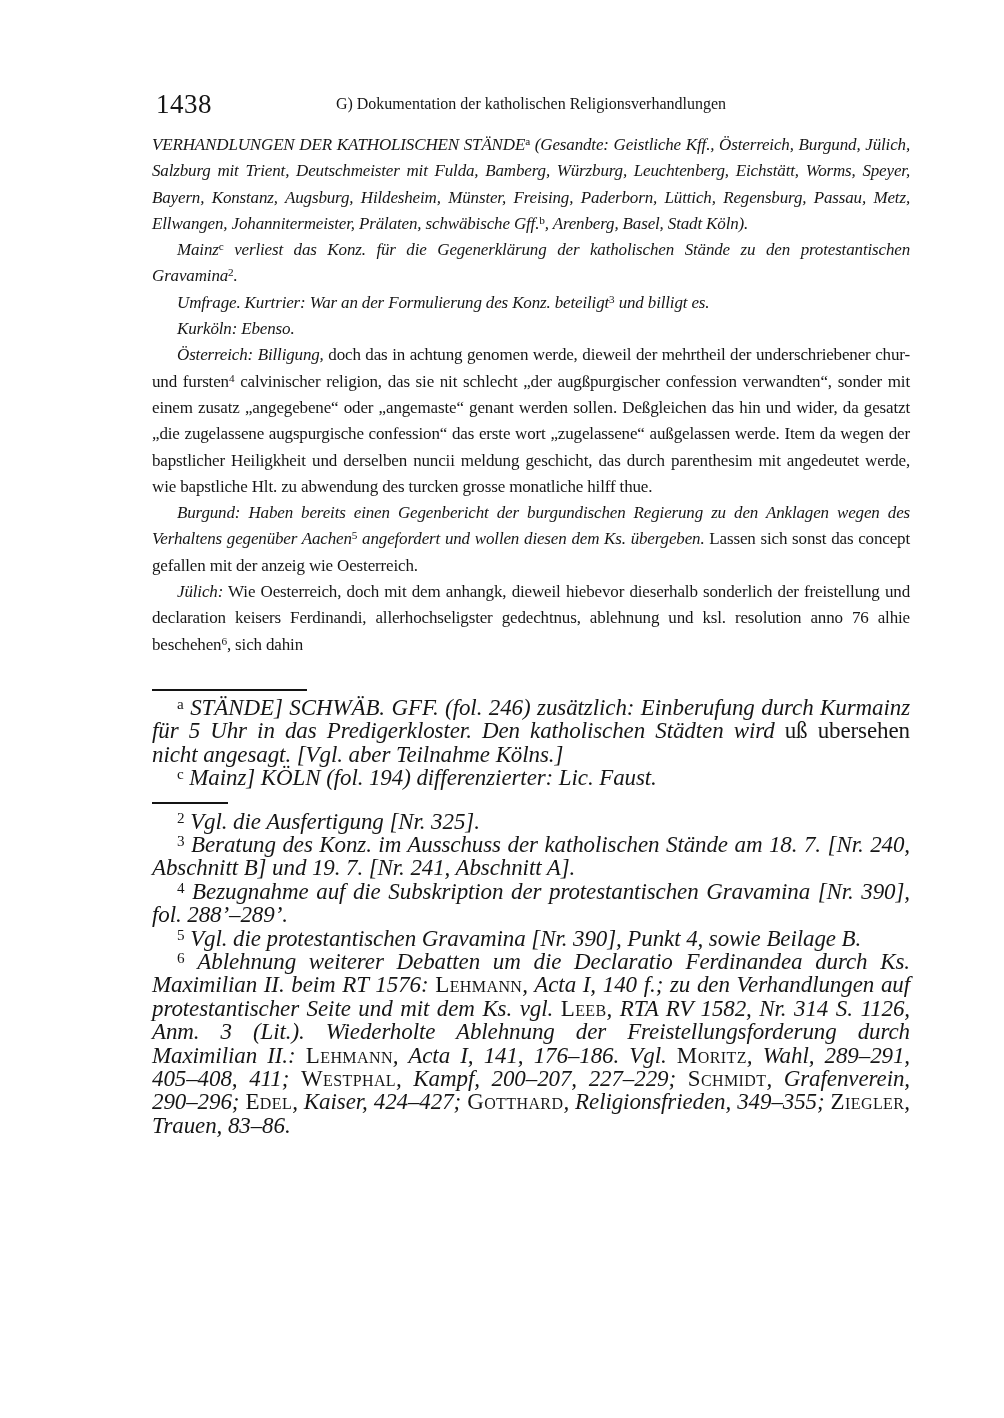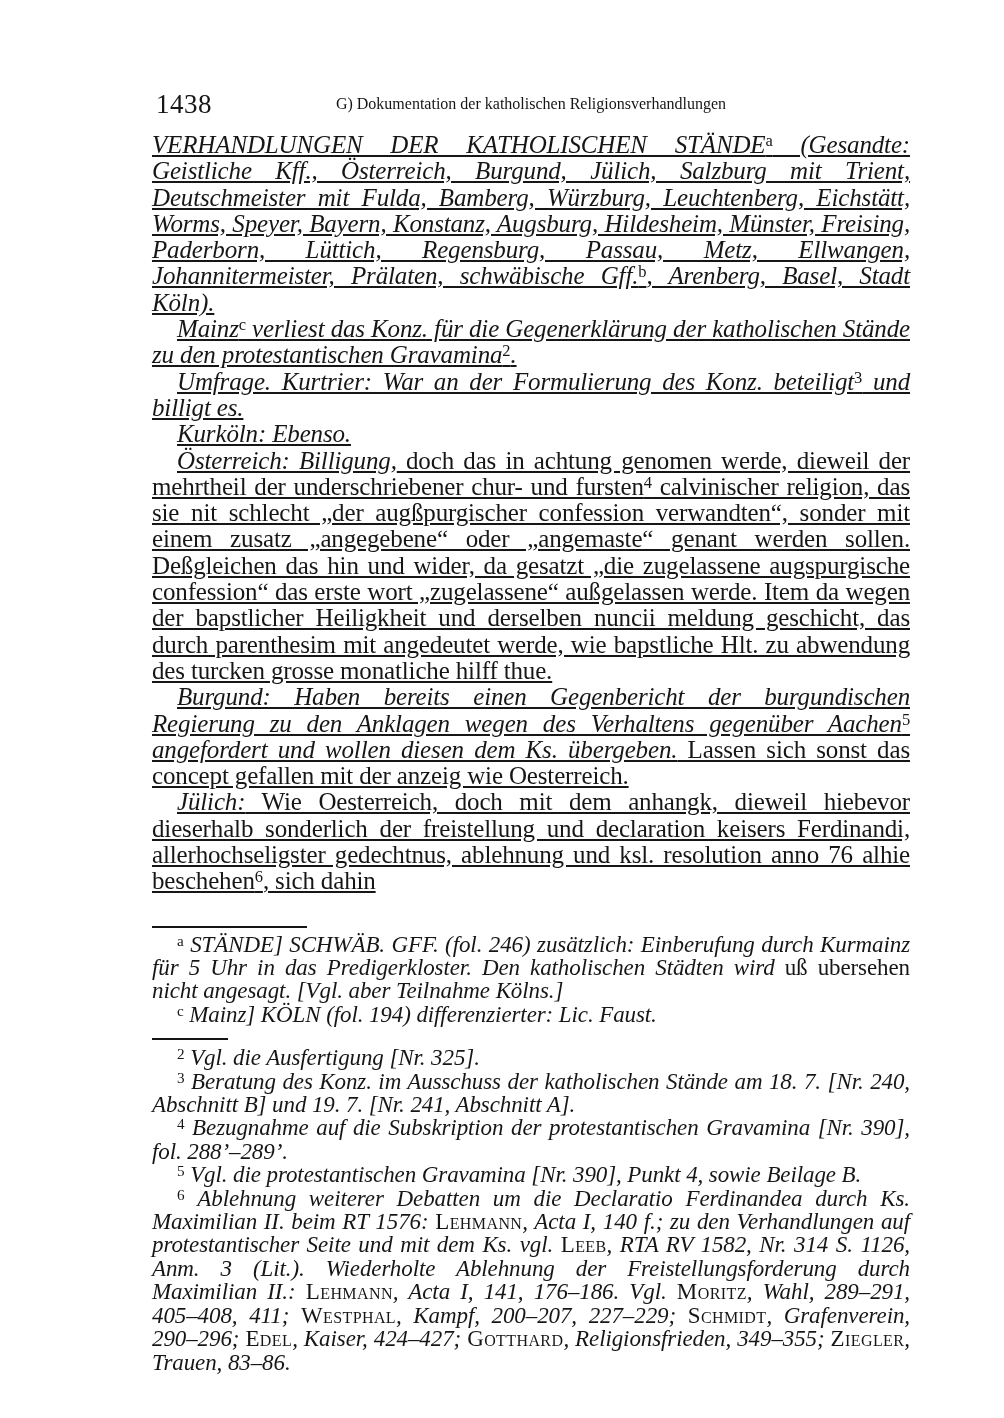--- a/index.html
+++ b/index.html
@@ -26,25 +26,24 @@
     left: 4px; top: 0;
     font-size: 27px;
     letter-spacing: 0.5px;
   }
   .running {
     text-align: center;
     font-size: 16px;
   }
   .main {
     margin-top: 14px;
-    font-size: 25px;
+    font-size: 17px;
     line-height: 26.3px;
     text-align: justify;
     letter-spacing: -0.15px;
-    text-decoration: underline;
   }
   .fnblock {
     font-size: 23px;
     line-height: 23.4px;
     text-align: justify;
     letter-spacing: -0.1px;
   }
   p { margin: 0; }
   .ind { text-indent: 25px; }
   .fn { text-indent: 25px; }

